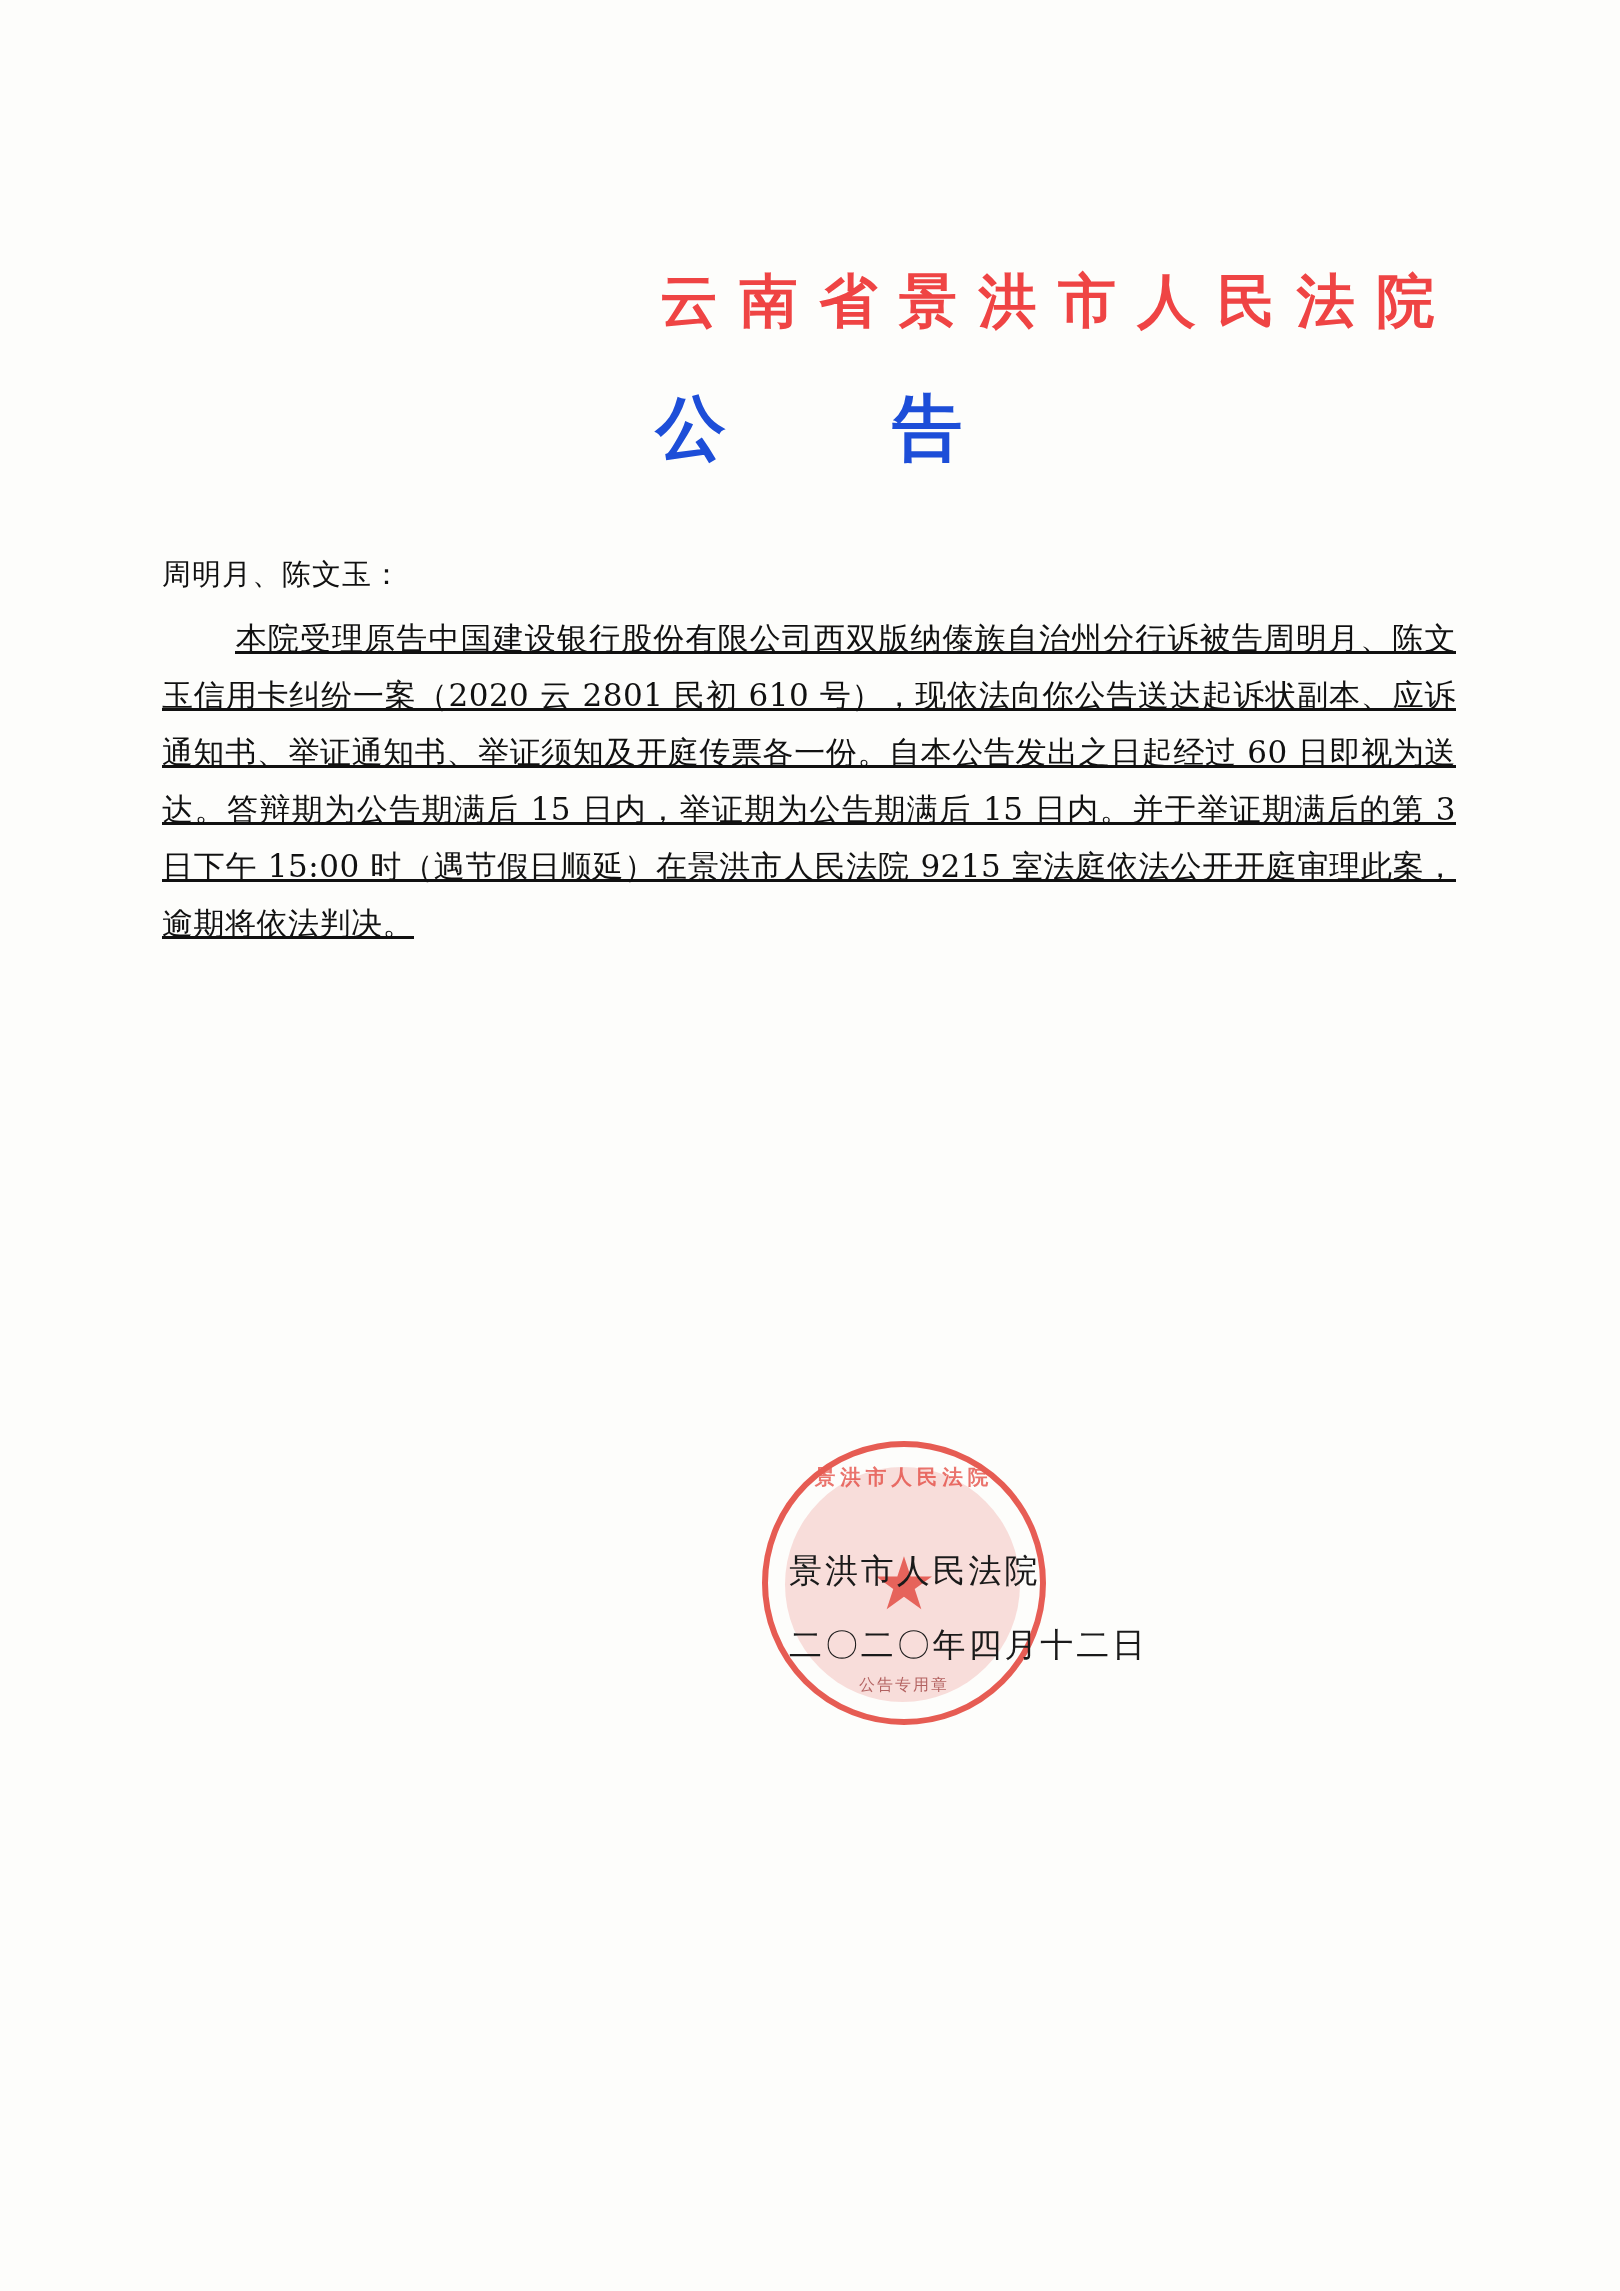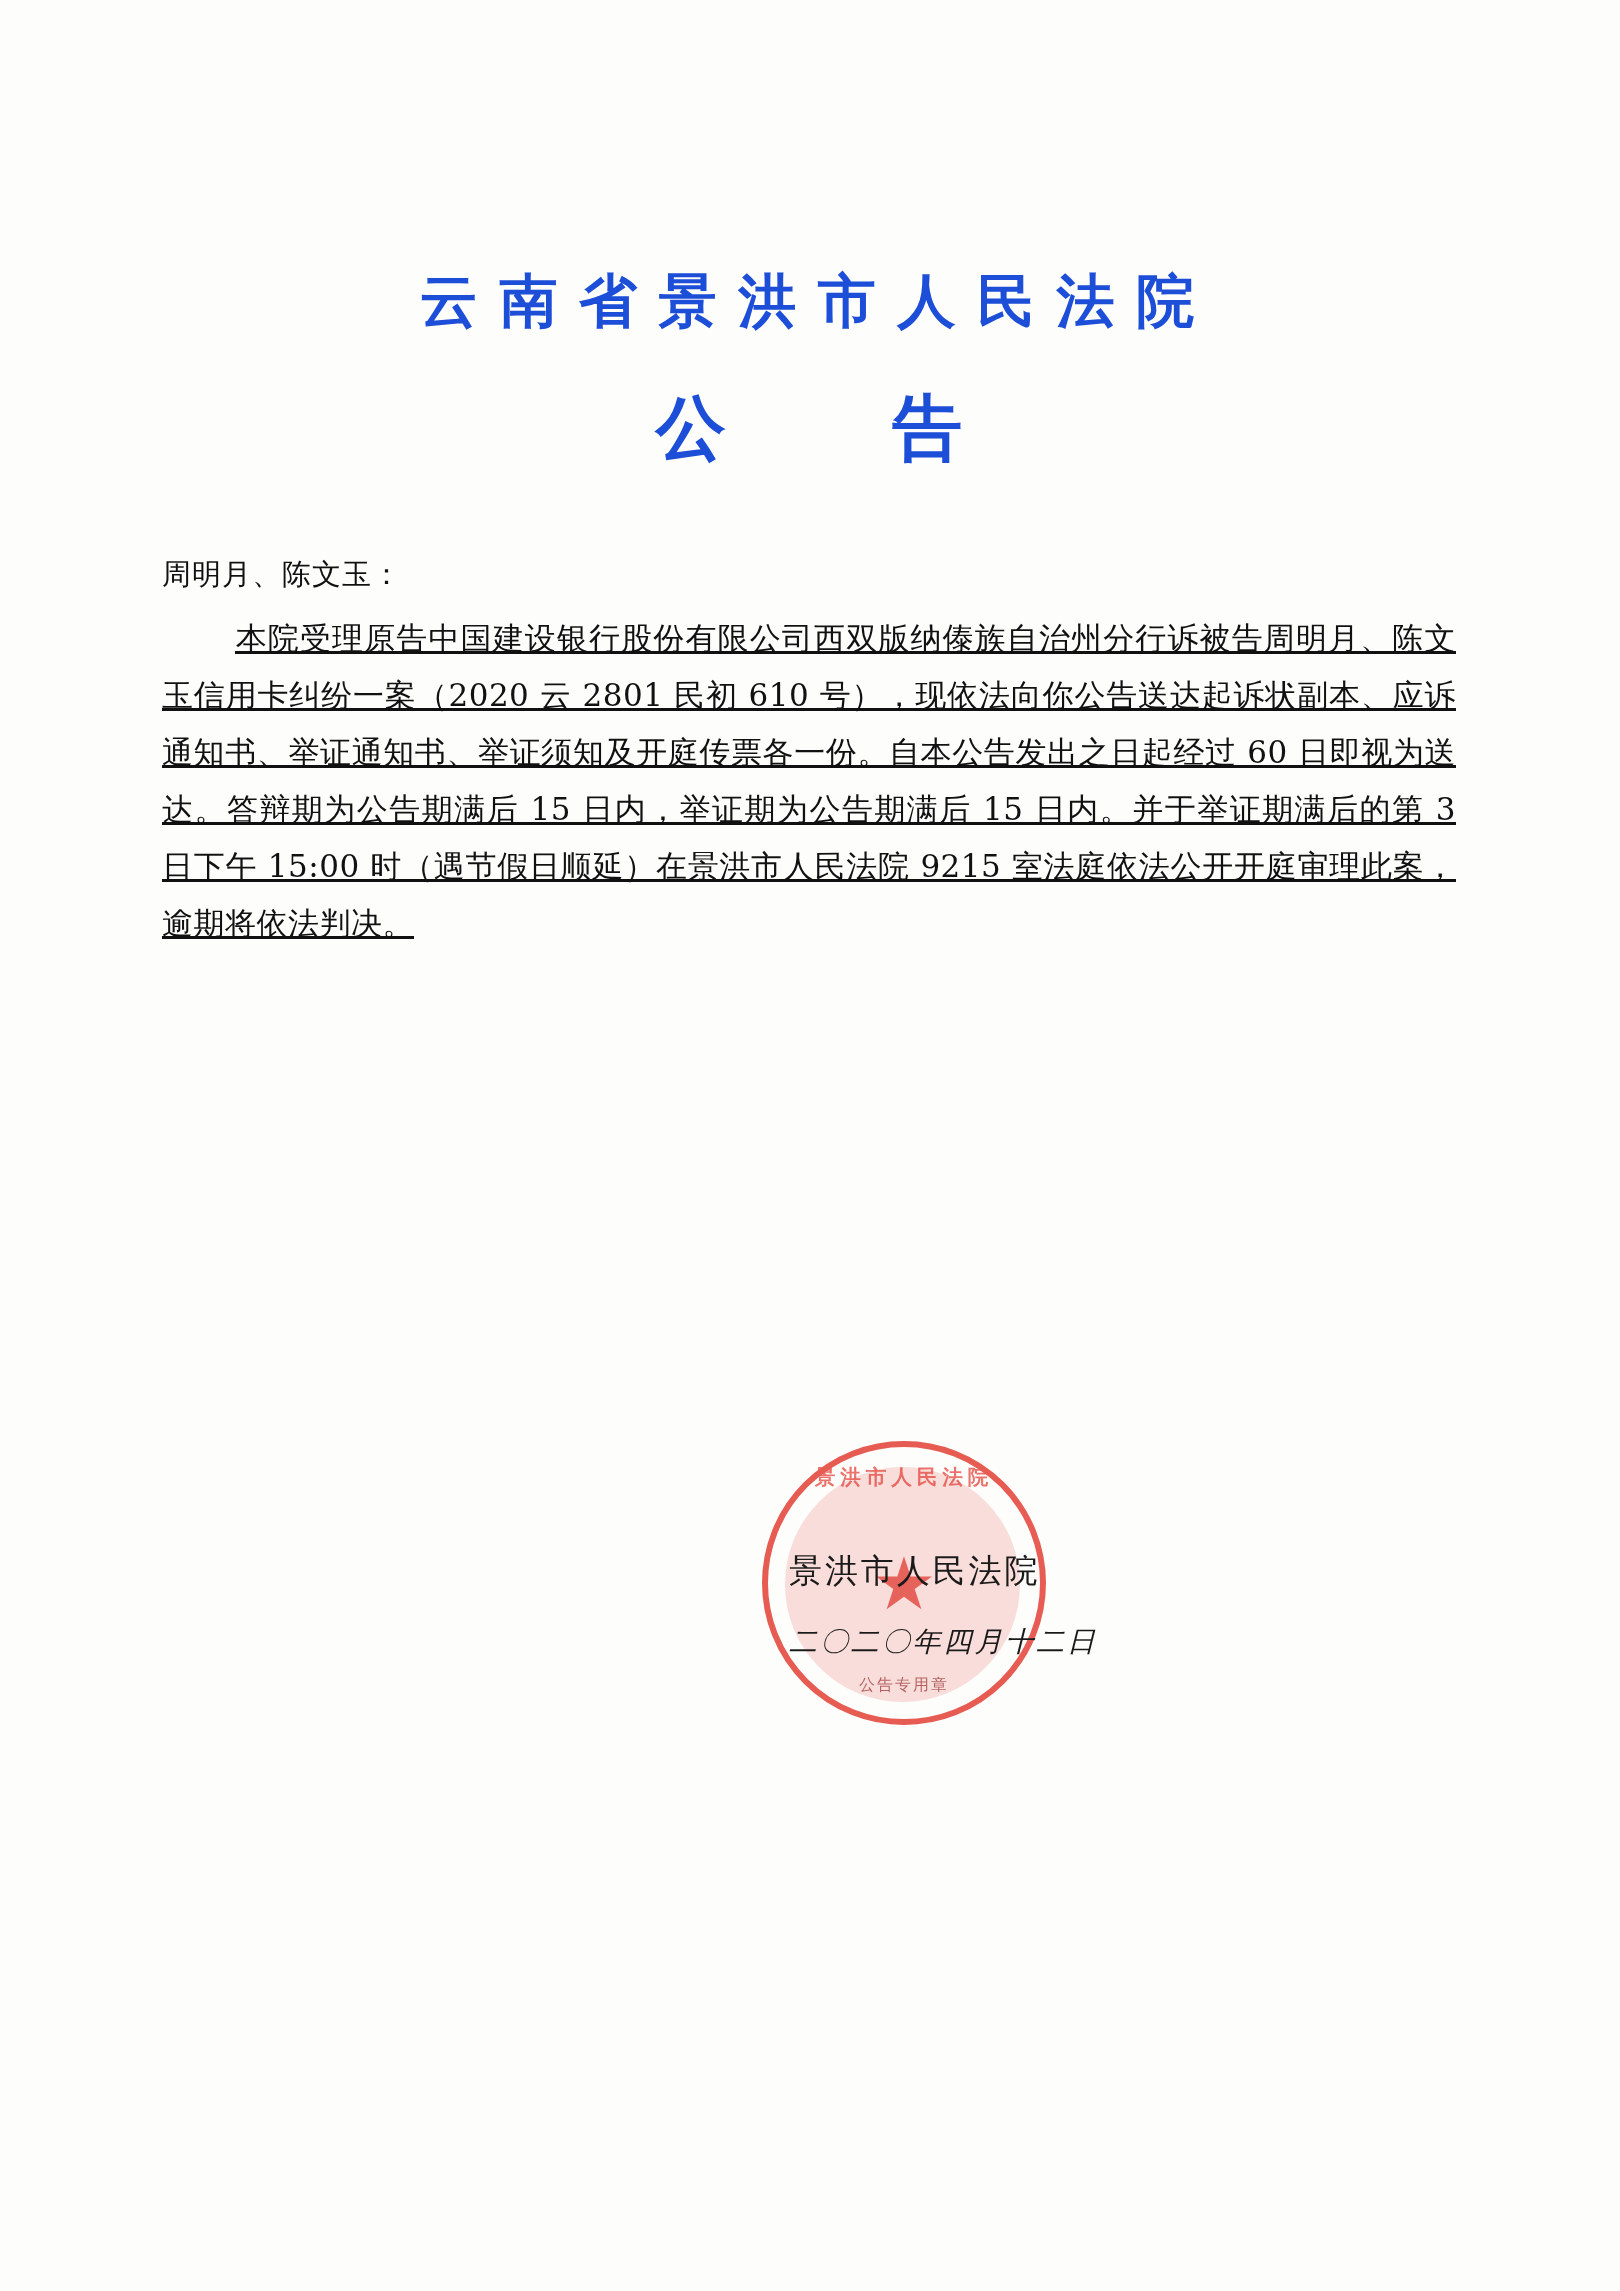--- a/index.html
+++ b/index.html
@@ -20,27 +20,27 @@
     position: absolute;
     left: 162px;
     top: 0;
     width: 1294px;
     height: 2292px;
   }
 
   
   .court-title {
     margin-top: 263px;
-    text-align: center;
+    text-align: right;
     font-family: "DejaVu Serif", "Liberation Serif", serif;
     font-weight: bold;
     font-size: 58px;
     letter-spacing: 21.6px;
     padding-left: 17.6px;
-    color: #1d4ed8;
+    color: #ef4444;
     white-space: nowrap;
   }
   .doc-type {
     margin-top: 41px;
     text-align: center;
     font-family: "DejaVu Serif", "Liberation Serif", serif;
     font-weight: bold;
     font-size: 70px;
     letter-spacing: 71px;
     padding-left: 71px;
@@ -142,25 +142,24 @@
     top: 108px;
     font-size: 33px;
     letter-spacing: 2.9px;
     color: #1a1a1a;
     white-space: nowrap;
   }
   .date-line {
     position: absolute;
     left: 627px;
     top: 182px;
-    font-size: 28px;
+    font-size: 33px;
     letter-spacing: 2.9px;
     color: #1a1a1a;
     white-space: nowrap;
-    font-style: italic;
   }
 </style>
 </head>
 <body>
 
 <div class="page">
   <div class="inner">
 
     <div class="court-title">云南省景洪市人民法院</div>
 

